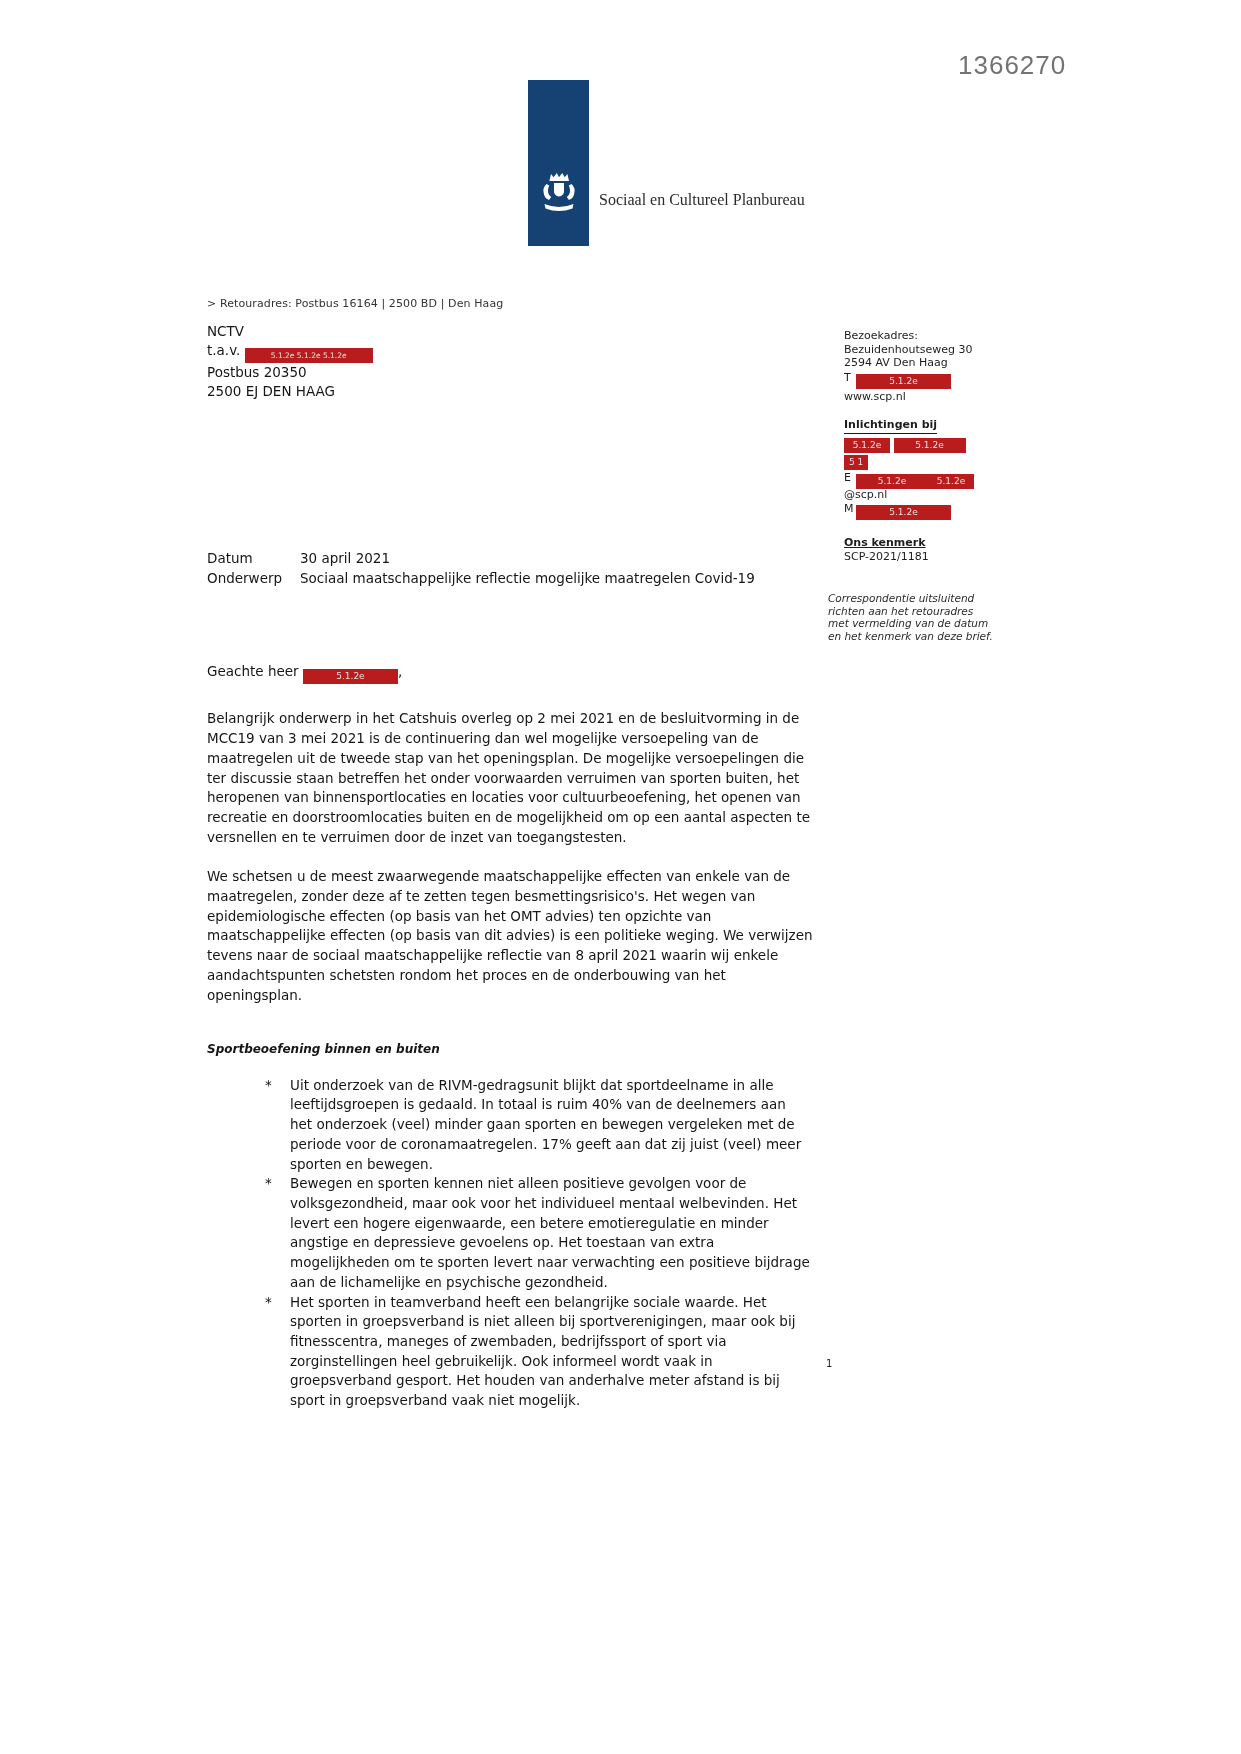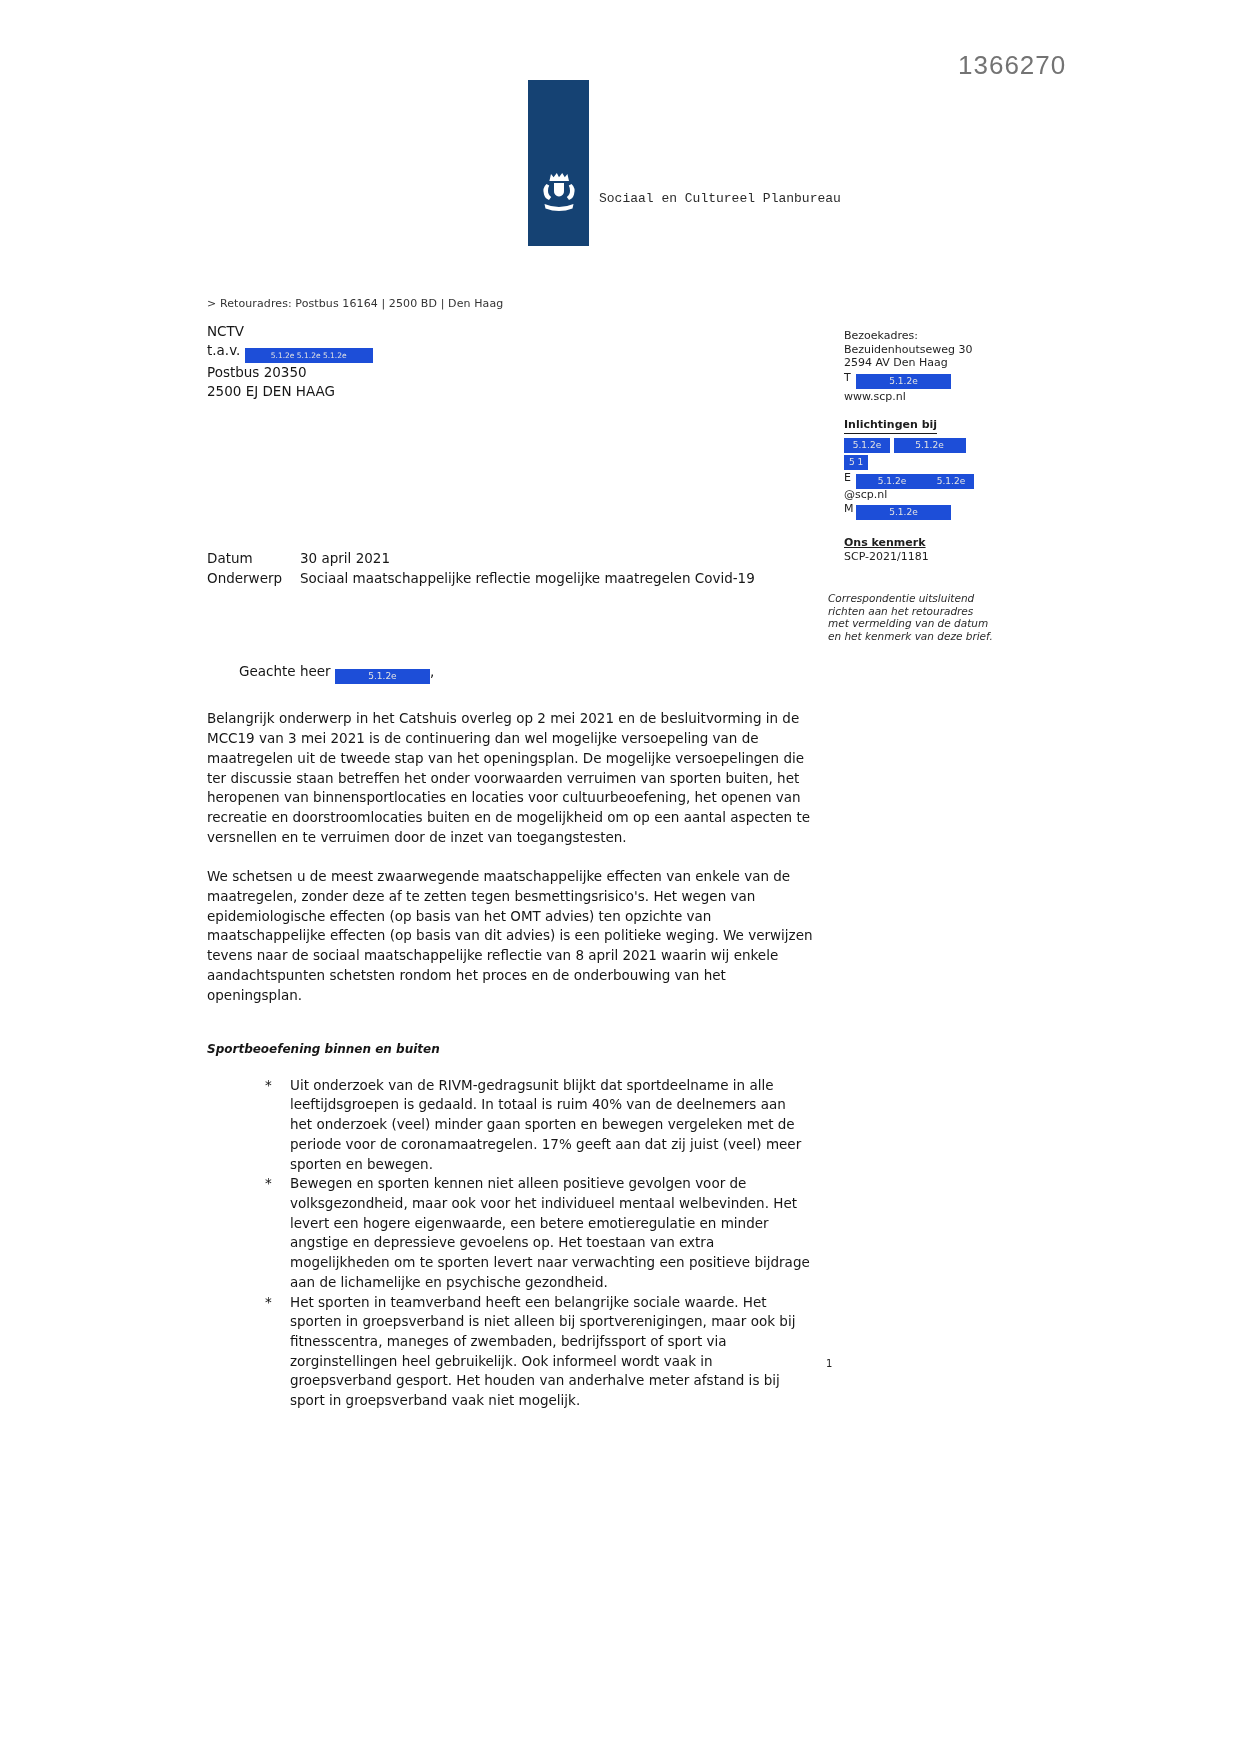--- a/index.html
+++ b/index.html
@@ -22,40 +22,40 @@
   }
 
   
   .logo-band {
     position:absolute; left:528px; top:80px;
     width:61px; height:166px; background:#154273;
   }
   .crest { position:absolute; left:50%; bottom:24px; transform:translateX(-50%); }
   .org-name {
     position:absolute; left:599px; top:191px;
-    font-family:Liberation Mono, monospace;
-    font-size:13px; color:#2b2b2b; white-space:nowrap;
+    font-family:Liberation Serif, serif;
+    font-size:16px; color:#2b2b2b; white-space:nowrap;
   }
 
   
   .retouradres {
     position:absolute; left:207px; top:297px;
     font-size:11px; color:#333; letter-spacing:0.1px;
   }
 
   
   .recipient {
     position:absolute; left:207px; top:322px;
     font-size:13.5px; line-height:19px; color:#161616;
   }
 
   
   .redact {
     display:inline-block;
-    background:#1d4ed8; color:#e3e3e3;
+    background:#b91c1c; color:#e3e3e3;
     font-size:9px; line-height:15px; height:15px;
     padding:0 5px; text-align:center;
     vertical-align:-3px; white-space:nowrap;
   }
   .redact.tiny { font-size:7.5px; }
   .rw-xs { min-width:18px;text-align:right; }
   .rw-sm { min-width:46px; }
   .rw-md { min-width:72px; }
   .rw-lg { min-width:95px; }
   .rw-xl { min-width:128px; }
@@ -76,21 +76,21 @@
   }
   .sb-prefix { display:inline-block; width:12px; }
 
   
   .letter-body {
     position:absolute; left:207px; top:549px; width:612px;
     font-size:13.5px; line-height:1.46; color:#161616;
   }
   .meta-row { display:flex; }
   .meta-label { width:93px; flex:none; }
-  .salutation { margin-top:74px;margin-left:32px; }
+  .salutation { margin-top:74px; }
   .para-1 { margin-top:25px; }
   .para-2 { margin-top:20px; }
   .section-heading {
     margin-top:36px; font-weight:bold; font-style:italic; font-size:12px;
   }
   .bullets { margin-top:17px; }
   .bullet { display:flex; padding-left:58px; }
   .bullet-marker { width:25px; flex:none; }
   .bullet-text { width:521px; flex:none; }
 

